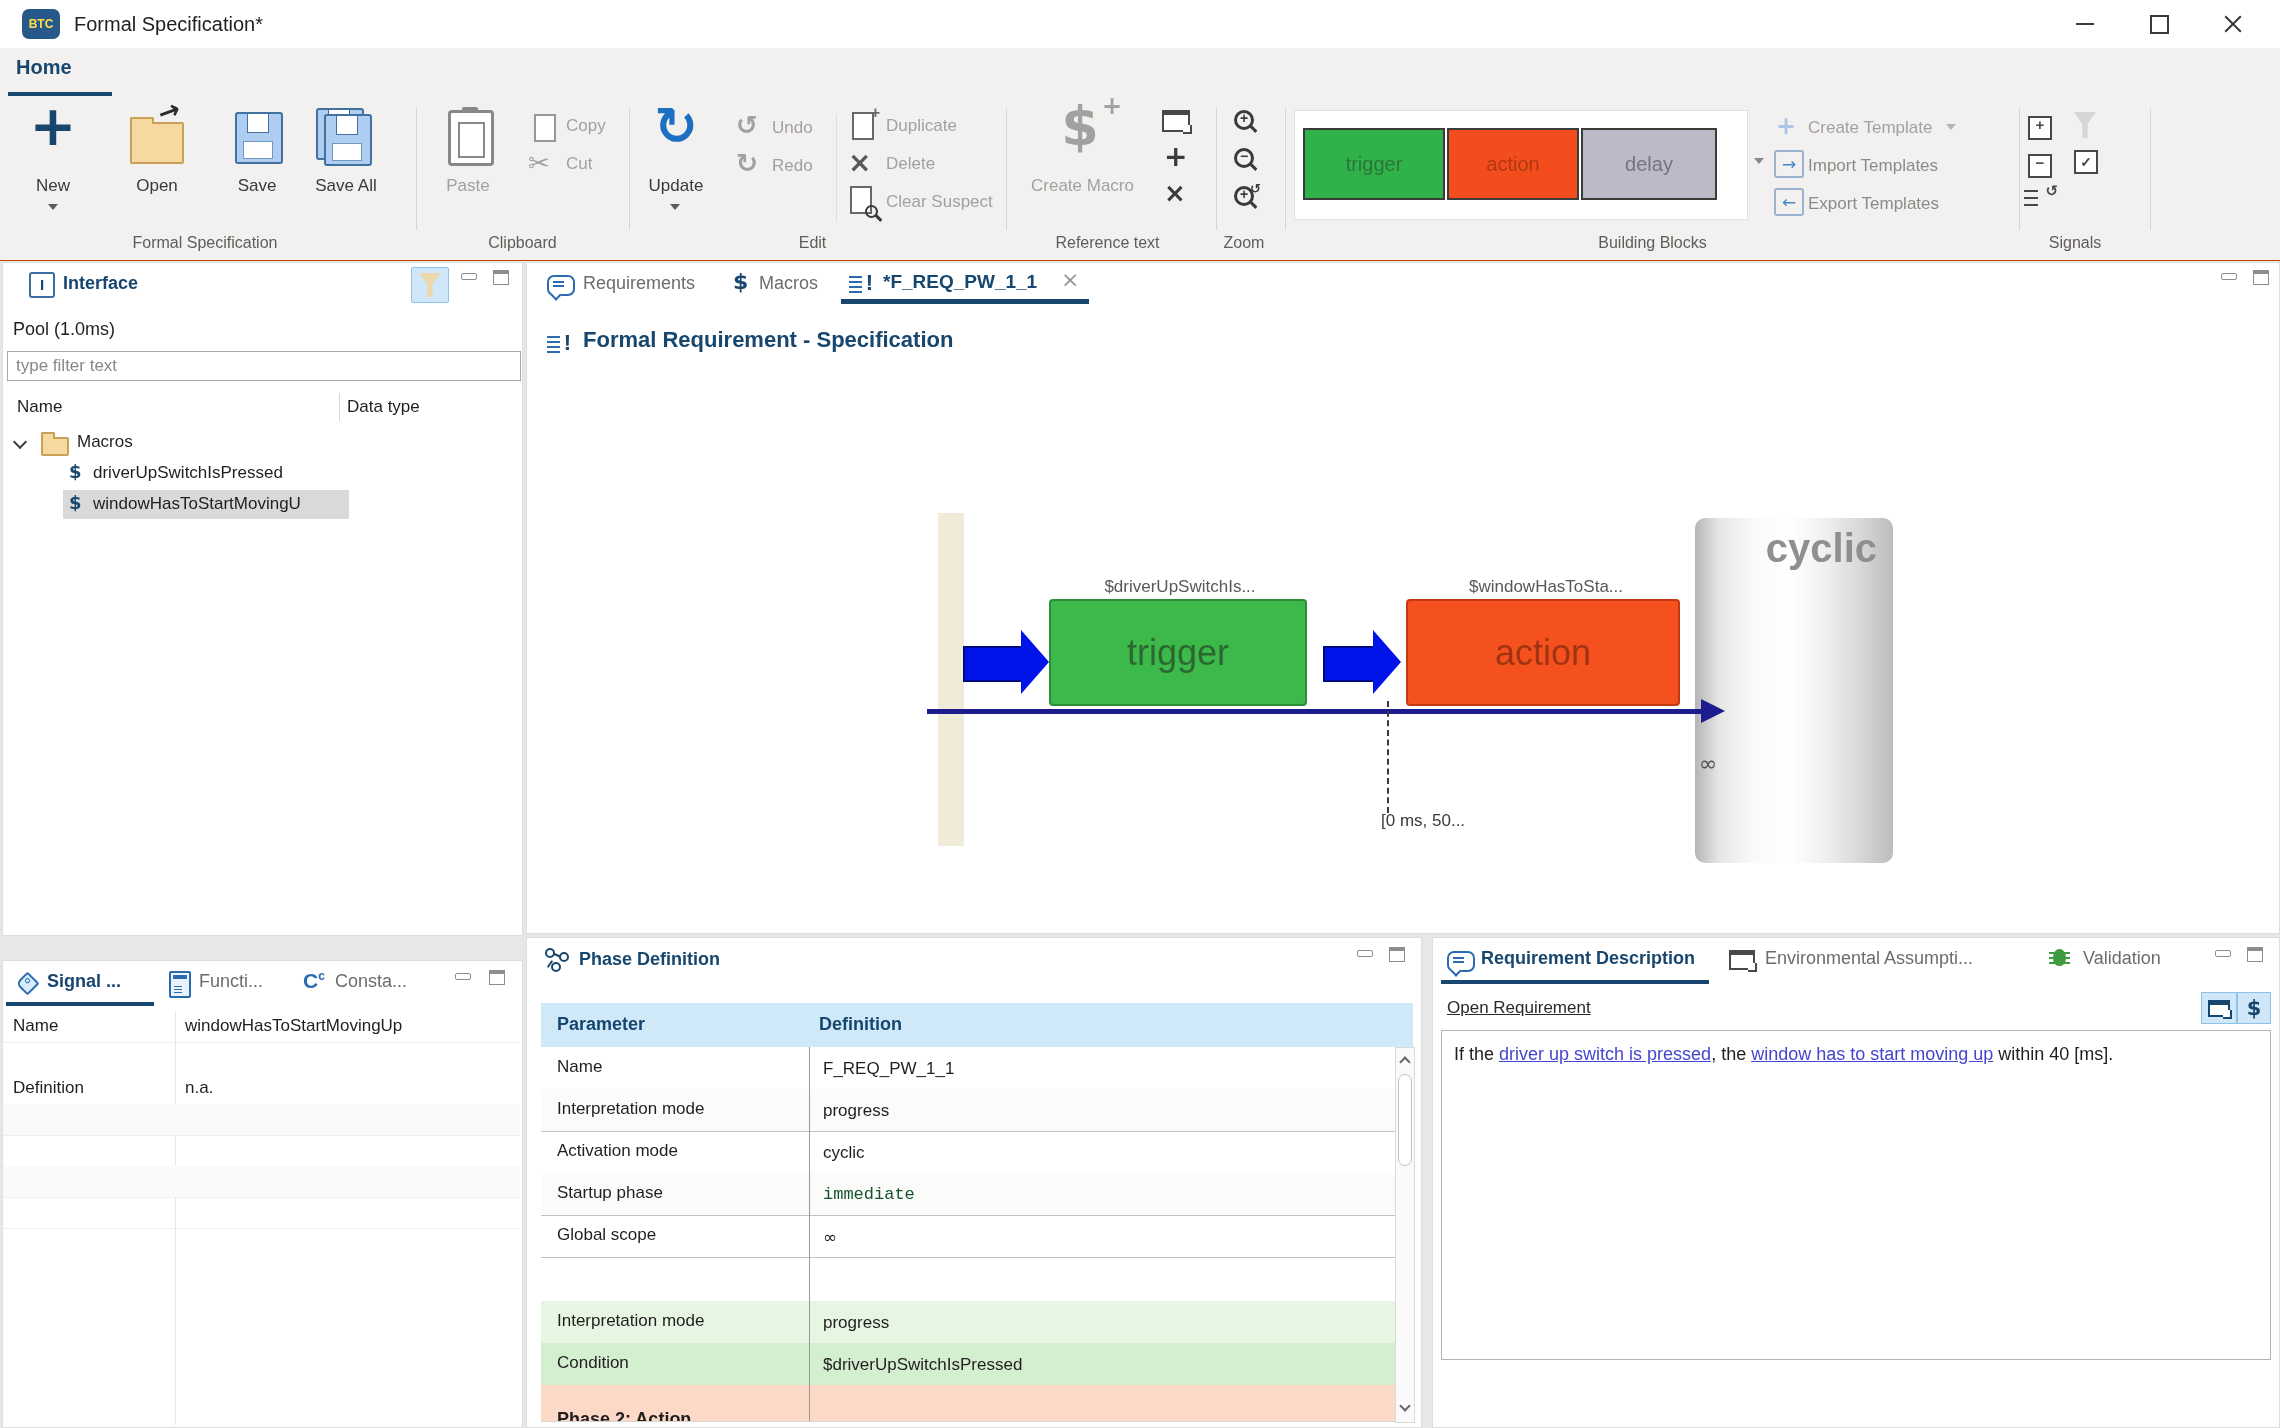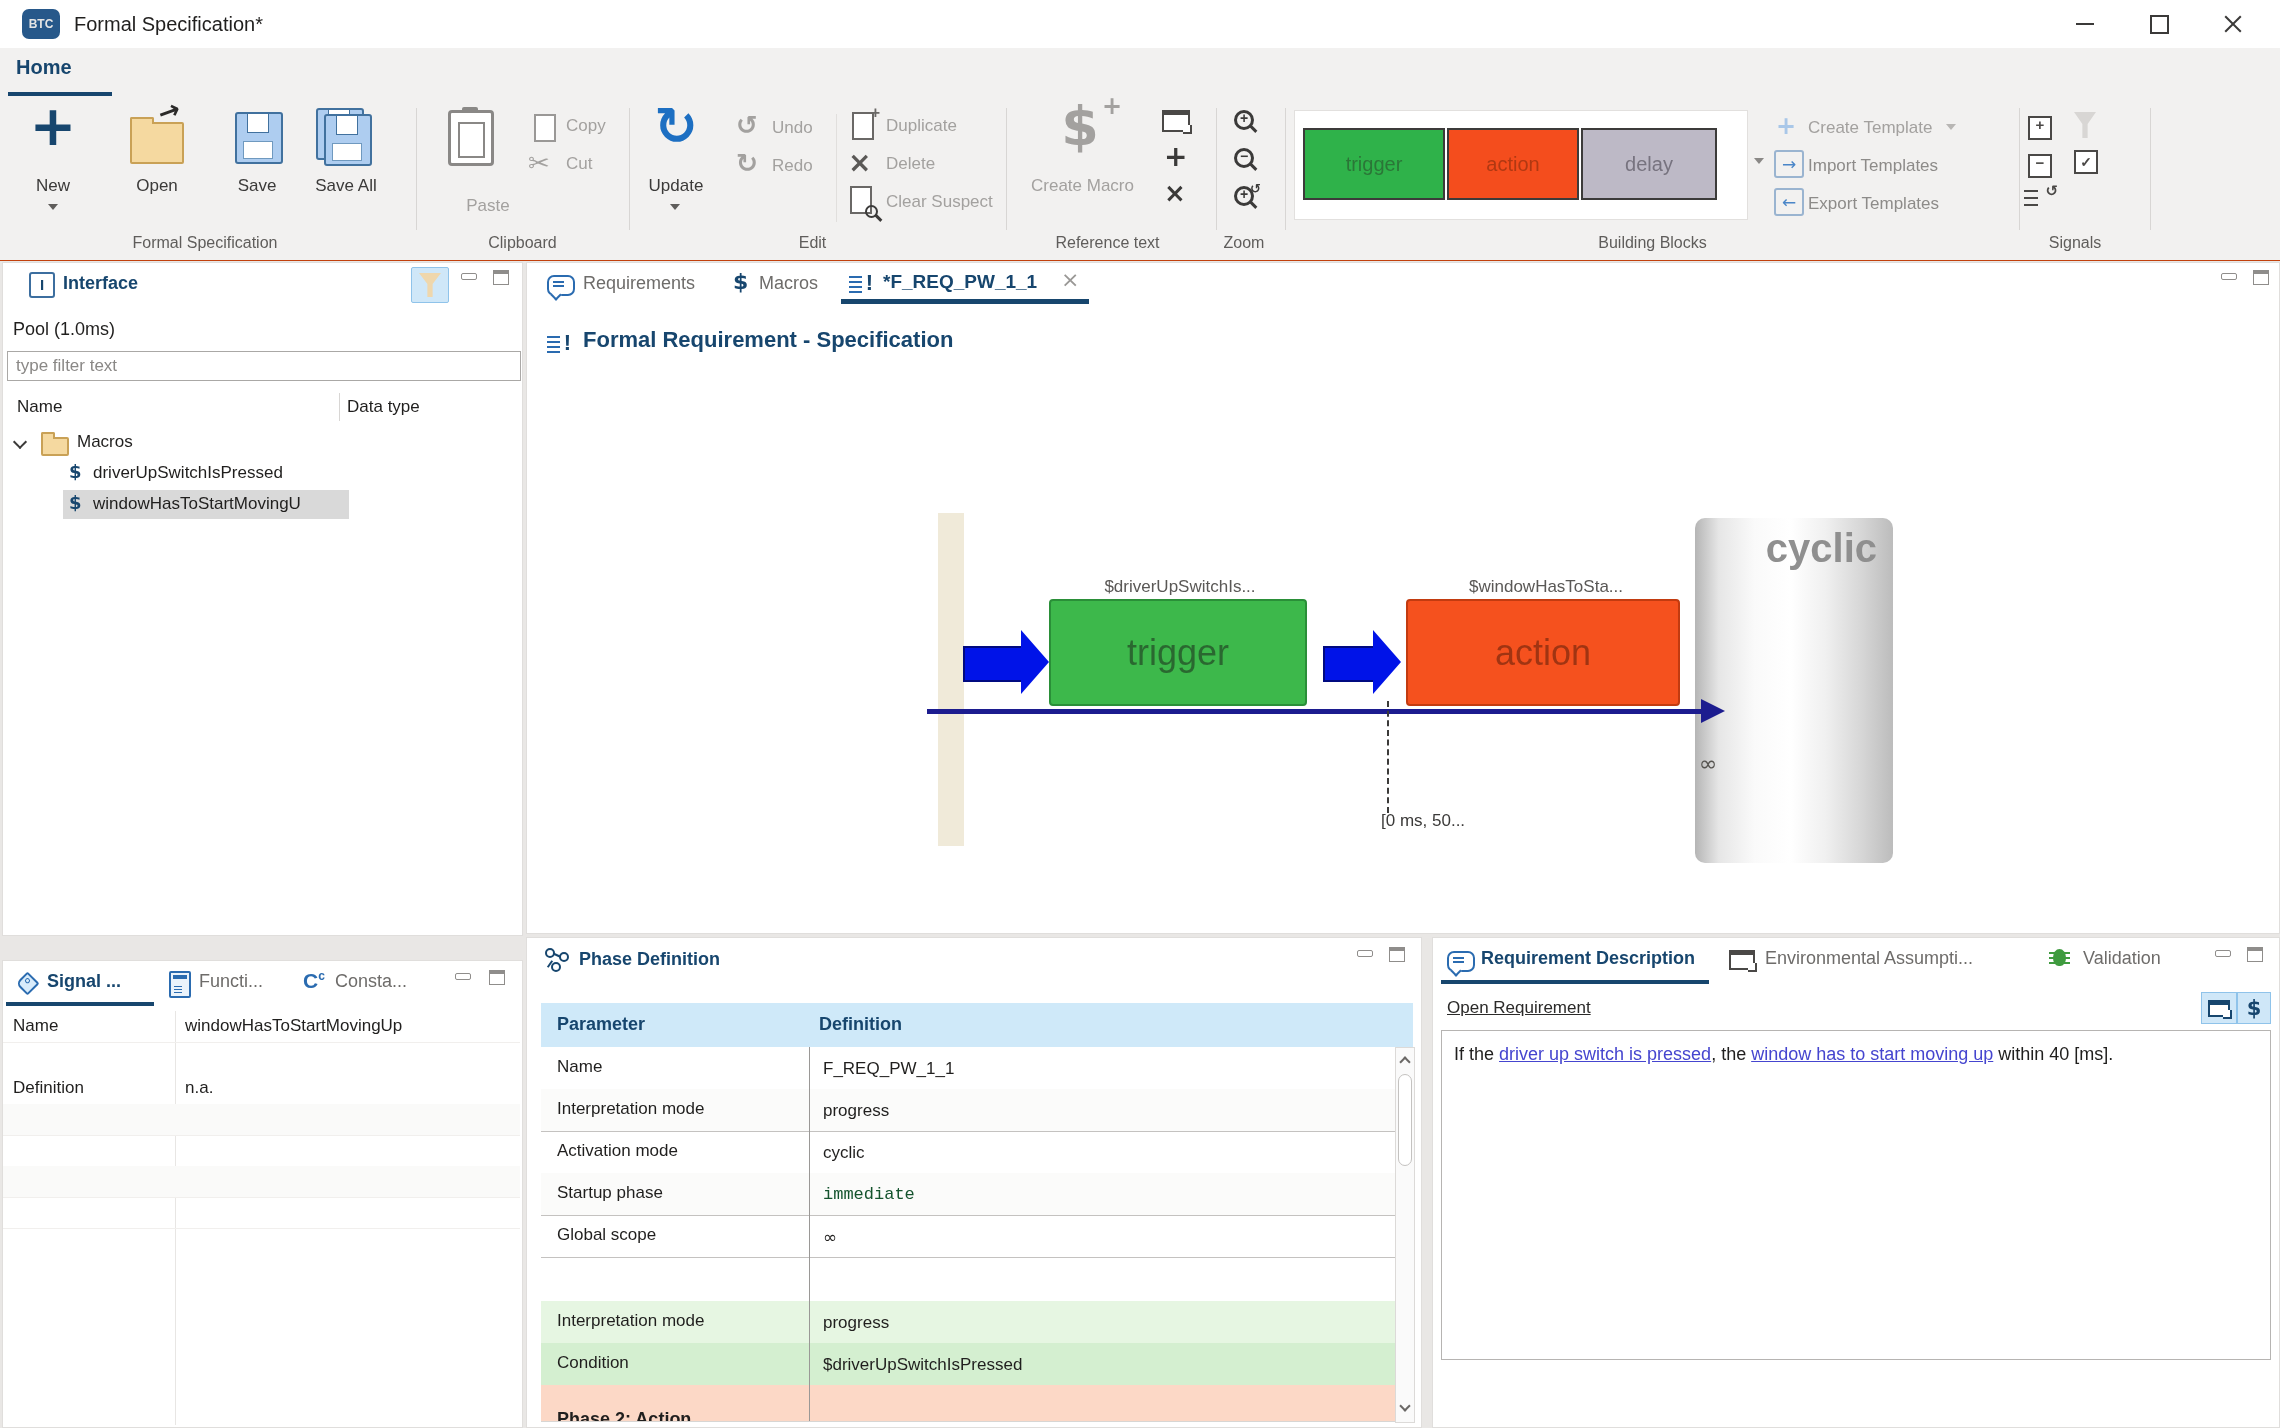--- a/index.html
+++ b/index.html
@@ -91,21 +91,21 @@
   .lnk{color:#4545cf;text-decoration:underline;}
   .ulink{color:#2b2a29;text-decoration:underline;}
   input::placeholder{color:#8a8886;}
 </style>
 </head>
 <body>
 
 <div id="app">
 
   <div class="abs" style="left:0;top:0;width:2280px;height:48px;background:#fff;border-bottom:1px solid #e3e1df;">
-    <div class="abs ctr" style="left:22px;top:9px;width:38px;height:30px;background:#27588a;border-radius:7px;color:#e5e5e5;font-size:12px;font-weight:bold;line-height:30px;">BTC</div>
+    <div class="abs ctr" style="left:22px;top:9px;width:38px;height:30px;background:#27588a;border-radius:7px;color:#fde047;font-size:12px;font-weight:bold;line-height:30px;">BTC</div>
     <div class="abs" style="left:74px;top:0;height:48px;line-height:48px;font-size:20px;color:#201f1e;">Formal Specification*</div>
     <div class="winbtn" style="left:2052px;">
         <span class="win-min-g"></span>
       </div>
     <div class="winbtn" style="left:2126px;">
         <span class="win-max-g"></span>
       </div>
     <div class="winbtn" style="left:2200px;">
         <span class="win-close-a"></span>
         <span class="win-close-b"></span>
@@ -132,21 +132,21 @@
     <div class="abs glyph" style="left:158px;top:48px;font-size:26px;font-weight:bold;color:#2b2a29;transform:rotate(-20deg);">→</div>
     <div class="abs ctr lbl" style="left:112px;top:128px;width:90px;">Open</div>
     <div class="floppy" style="left:235px;top:64px;width:44px;height:48px;"></div>
     <div class="abs ctr lbl" style="left:212px;top:128px;width:90px;">Save</div>
     <div class="floppy" style="left:316px;top:60px;width:44px;height:48px;"></div>
     <div class="floppy" style="left:324px;top:66px;width:44px;height:48px;"></div>
     <div class="abs ctr lbl" style="left:296px;top:128px;width:100px;">Save All</div>
     <div class="abs grp" style="left:70px;top:186px;width:270px;">Formal Specification</div>
 
     <div class="clip" style="left:448px;top:62px;width:40px;height:50px;"></div>
-    <div class="abs ctr lbl dis" style="left:448px;top:128px;width:80px;margin-top:20px;">Paste</div>
+    <div class="abs ctr lbl dis" style="left:428px;top:128px;width:80px;">Paste</div>
     <div class="pages" style="left:534px;top:66px;width:18px;height:24px;"></div>
     <div class="abs lbl dis" style="left:566px;top:68px;">Copy</div>
     <div class="abs glyph dis" style="left:528px;top:100px;font-size:26px;">✂</div>
     <div class="abs lbl dis" style="left:566px;top:106px;">Cut</div>
     <div class="abs grp" style="left:460px;top:186px;width:125px;">Clipboard</div>
 
     <div class="abs ctr glyph" style="left:644px;top:50px;width:64px;font-size:52px;font-weight:bold;color:#1d6fc2;line-height:56px;">↻</div>
     <div class="abs ctr lbl" style="left:638px;top:128px;width:76px;">Update</div>
     <span class="caret" style="left:670px;top:156px;"></span>
     <div class="abs glyph dis" style="left:736px;top:62px;font-size:26px;font-weight:bold;">↺</div>

